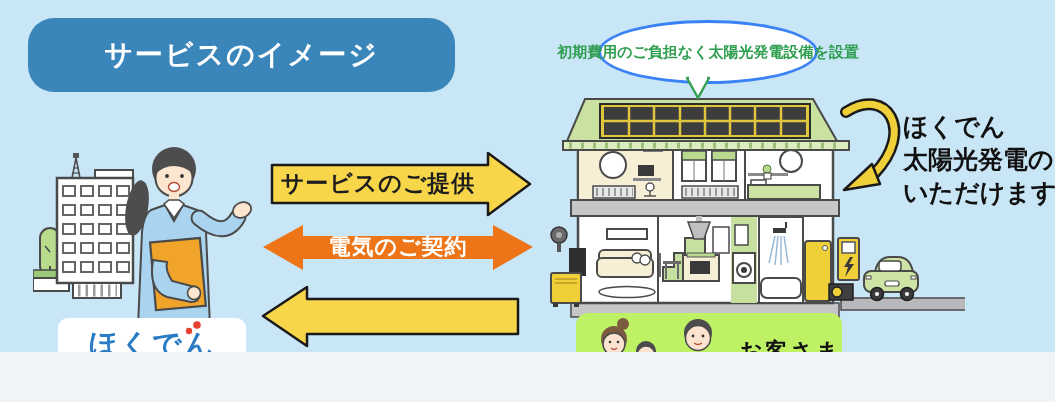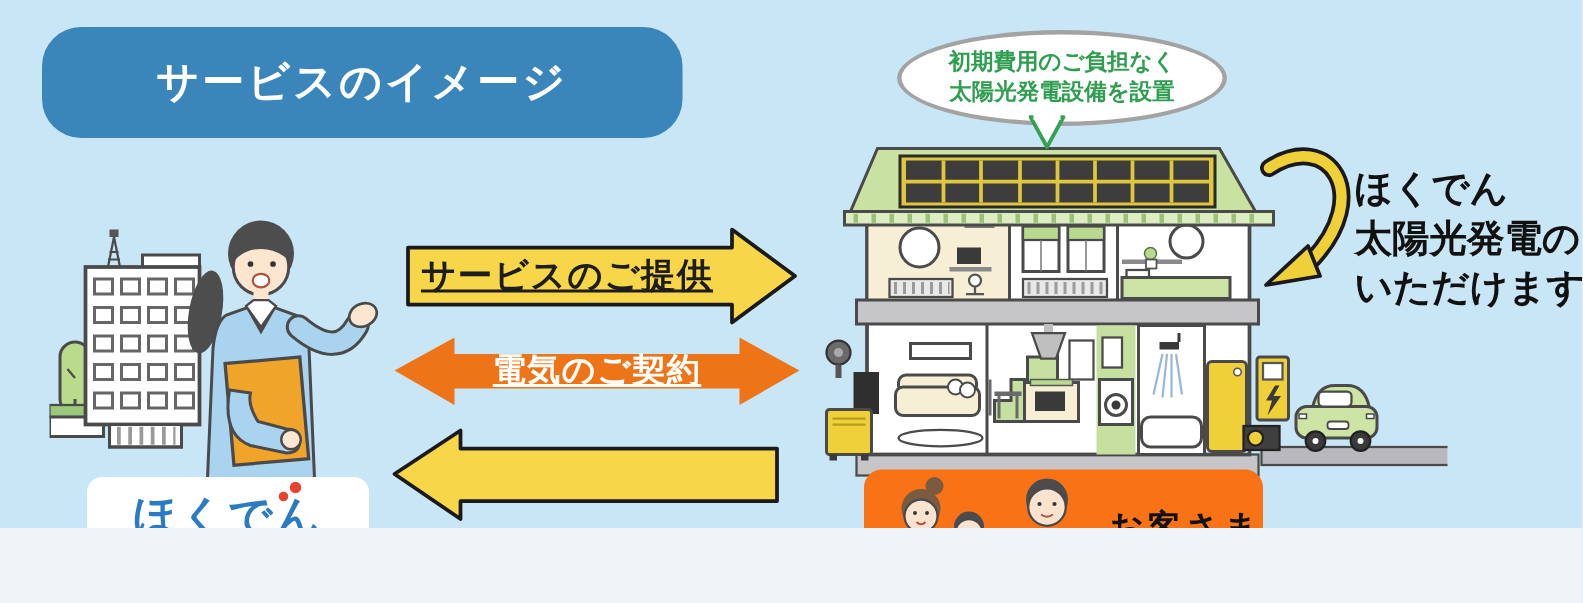--- a/index.html
+++ b/index.html
@@ -16,29 +16,29 @@
     background:#3a86ba; border-radius:26px;
     display:flex; align-items:center; justify-content:center;
   }
   .title-banner .txt { color:#ffffff; font-size:28px; font-weight:700; letter-spacing:2px; }
 
   
   .arrow-wrap svg { display:block; }
   .arrow-label {
     position:absolute; top:0; bottom:0;
     display:flex; align-items:center; justify-content:center;
-    font-weight:700; font-size:23px; color:#1d1d1d; letter-spacing:1px; white-space:nowrap;text-decoration:underline;
+    font-weight:700; font-size:23px; color:#1d1d1d; letter-spacing:1px; white-space:nowrap;
   }
   .arrow-label.white { color:#ffffff; font-size:22px; }
 
   
   .callout {
     left:598px; top:20px; width:214px; height:58px;
-    background:#ffffff; border:3px solid #a3a3a3; border-radius:50%;
-    display:flex; flex-direction:column; align-items:center; justify-content:center;
+    background:#ffffff; border:3px solid #3b82f6; border-radius:50%;
+    display:flex; flex-direction:row; align-items:center; justify-content:center;
     z-index:3;
   }
   .callout .line { color:#2f9e50; font-size:15px; font-weight:700; line-height:20px; white-space:nowrap; }
   .callout-tail { position:absolute; left:84px; bottom:-19px; }
 
   
   .side-note { left:903px; top:110px; }
   .side-note .line { display:block; color:#111111; font-size:25px; font-weight:700; line-height:33px; white-space:nowrap; }
 
   
@@ -49,21 +49,21 @@
   .logo-text {
     position:absolute; left:0; right:0; top:7px; text-align:center;
     color:#2b7bc4; font-size:29px; font-weight:700; letter-spacing:2px;
   }
   .logo-arc { position:absolute; left:9px; bottom:5px; }
   .logo-dots { position:absolute; left:0; top:0; }
 
   
   .customer-box {
     left:576px; top:313px; width:266px; height:76px;
-    background:#f97316; border-radius:12px;
+    background:#bef264; border-radius:12px;
   }
   .customer-label {
     position:absolute; left:168px; top:0; bottom:0; width:92px;
     display:flex; align-items:center; justify-content:center;
     color:#111111; font-size:23px; font-weight:700; letter-spacing:2px; white-space:nowrap;
   }
 </style>
 </head>
 <body>
 

